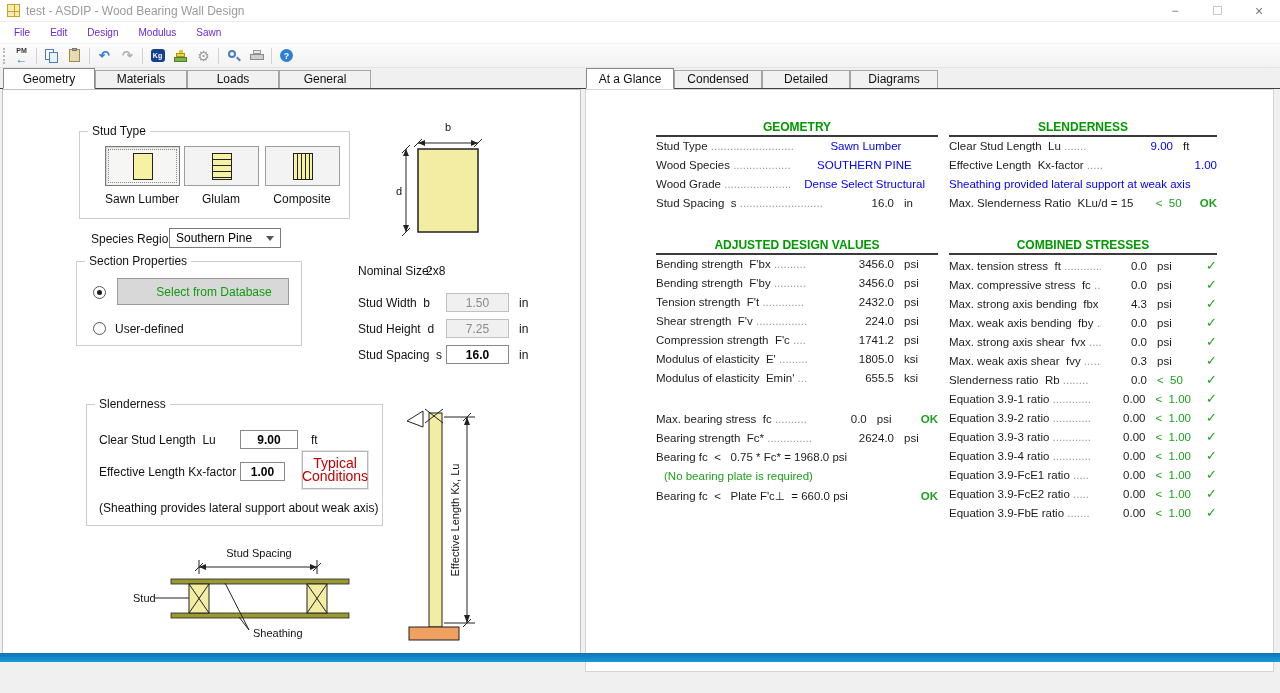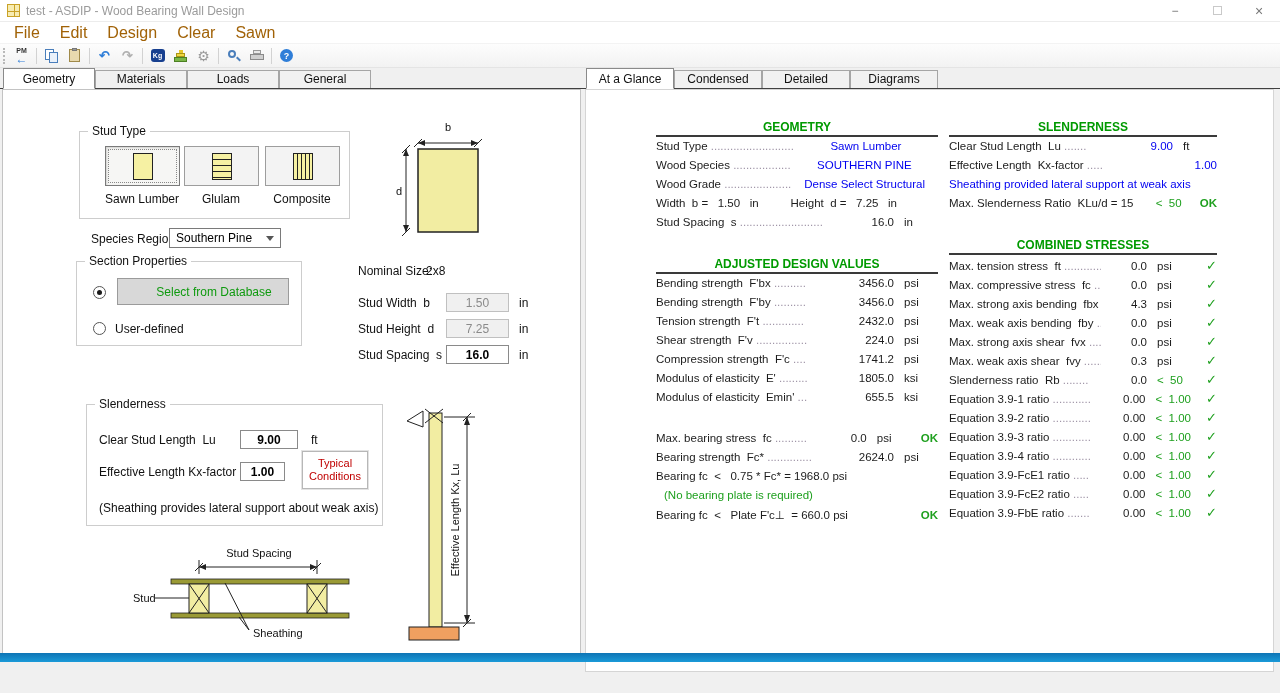--- a/index.html
+++ b/index.html
@@ -12,21 +12,21 @@
               background-image:linear-gradient(#c9a227,#c9a227),linear-gradient(#c9a227,#c9a227);
               background-size:100% 1px,1px 100%; background-position:0 6px,6px 0; background-repeat:no-repeat; }
   .title-text { font-size:12px; color:#9b9b9b; }
   .win-controls { margin-left:auto; display:flex; height:100%; }
   .win-btn { width:42px; height:100%; display:flex; align-items:center; justify-content:center; font-size:12px; color:#777; }
   .win-btn.maxi span { width:9px; height:9px; border:1px solid #c9c9c9; display:block; }
   .win-btn.close { font-size:14px; }
 
   
   .menubar { position:absolute; top:22px; left:0; right:0; height:22px; background:#ffffff; display:flex; align-items:center; padding-left:4px; border-bottom:1px solid #f3f3f3; }
-  .menu-item { font-size:16px; color:#a16207; padding:2px 10px; }
+  .menu-item { font-size:10px; color:#6d28d9; padding:2px 10px; }
 
   
   .toolbar { position:absolute; top:44px; left:0; right:0; height:24px; background:linear-gradient(#fdfdfd,#f2f2f2); display:flex; align-items:center; padding-left:2px; border-bottom:1px solid #e4e4e4; }
   .grip { width:4px; height:16px; border-left:2px dotted #b9b9b9; margin:0 3px 0 1px; }
   .sep { width:1px; height:16px; background:#d2d2d2; margin:0 3px; }
   .tb { width:23px; height:20px; display:flex; align-items:center; justify-content:center; position:relative; }
   .pmwrap { display:flex; flex-direction:column; align-items:center; line-height:7px; }
   .pm-txt { font-size:7px; font-weight:bold; color:#333; }
   .pm-arrow { font-size:12px; color:#2f7ed8; font-weight:bold; line-height:10px; }
   .doc2 { position:relative; width:14px; height:14px; }
@@ -76,21 +76,21 @@
   .ico-comp { width:20px; height:27px; background:#f6f1a3; border:1.5px solid #222;
     background-image:repeating-linear-gradient(to right, rgba(0,0,0,0) 0 3px, #222 3px 4px); }
   .stud-lbl { position:absolute; width:90px; text-align:center; font-size:12px; color:#111; }
   .lab { position:absolute; font-size:12px; color:#111; white-space:pre; }
   .combo { position:absolute; width:112px; height:20px; background:#fff; border:1px solid #7a7a7a; font-size:12px; display:flex; align-items:center; padding-left:6px; }
   .combo .carr { margin-left:auto; margin-right:6px; width:0; height:0; border-left:4px solid transparent; border-right:4px solid transparent; border-top:5px solid #555; }
   .radio { position:absolute; width:13px; height:13px; border:1px solid #555; border-radius:50%; background:#fff; }
   .radio.sel::after { content:''; display:block; width:5px; height:5px; border-radius:50%; background:#1a1a1a; margin:3px; }
   .btn { position:absolute; border:1px solid #9b9b9b; background:#dcdcdc; font-size:12px; display:flex; align-items:center; justify-content:center; }
   .btn.db { color:#0f9a0f; background:#d8d8d8;padding-left:22px; }
-  .btn.typ { background:#fff; border:1px solid #b7b7b7; outline:1px solid #e3e3e3; color:#c00000; font-size:11px; text-align:center; line-height:13px; }
+  .btn.typ { background:#fff; border:1px solid #b7b7b7; outline:1px solid #e3e3e3; color:#c00000; font-size:14px; text-align:center; line-height:13px; }
   .field { position:absolute; height:19px; border:1px solid #8a8a8a; font-size:12px; text-align:center; font-family:"Liberation Sans",sans-serif; }
   .field.dis { background:#f0f0f0; color:#8a8a8a; border:1px solid #c0c0c0; }
   .field.ed { background:#fff; color:#000; font-weight:bold; }
 
   svg text { font-family:"Liberation Sans",sans-serif; font-size:11px; fill:#111; }
 
   
   #report-columns { position:absolute; top:30px; left:70px; display:flex; }
   .rcol0 { width:282px; }
   .rcol1 { width:268px; margin-left:11px; }
@@ -126,21 +126,21 @@
           <span></span>
         </span>
       <span class="win-btn close">×</span>
     </span>
   </div>
 
   <div class="menubar">
     <span class="menu-item">File</span>
     <span class="menu-item">Edit</span>
     <span class="menu-item">Design</span>
-    <span class="menu-item">Clear</span>
+    <span class="menu-item">Modulus</span>
     <span class="menu-item">Sawn</span>
   </div>
 
   <div class="toolbar">
     <span class="grip"></span>
     <span class="tb">
       <span class="pmwrap">
           <span class="pm-txt">PM</span>
           <span class="pm-arrow">←</span>
         </span>
@@ -331,21 +331,20 @@
         <div class="tab rtab">Diagrams</div>
       </div>
       <div class="right-content">
         <div id="report-columns">
             <div class="rcol rcol0">
               <div class="rsec">
                 <div class="rsec-head">GEOMETRY</div>
                 <div class="rrow"><span class="rlab nat"><span>Stud Type</span><span class="rdots"> ..........................</span></span><span class="rvc blue">Sawn Lumber</span></div>
                 <div class="rrow"><span class="rlab nat"><span>Wood Species</span><span class="rdots"> ..................</span></span><span class="rvc blue">SOUTHERN PINE</span></div>
                 <div class="rrow"><span class="rlab nat"><span>Wood Grade</span><span class="rdots"> .....................</span></span><span class="rvc blue">Dense Select Structural</span></div>
-                <div class="rrow"><span class="rfull ">Width  b =   1.50   in          Height  d =   7.25   in</span></div>
                 <div class="rrow"><span class="rlab"><span>Stud Spacing  s</span><span class="rdots"> ..........................</span></span><span class="rval">16.0</span><span class="rmid">in</span></div>
               </div>
               <div class="rsec">
                 <div class="rsec-head">ADJUSTED DESIGN VALUES</div>
                 <div class="rrow"><span class="rlab"><span>Bending strength  F'bx</span><span class="rdots"> ..........</span></span><span class="rval">3456.0</span><span class="rmid">psi</span></div>
                 <div class="rrow"><span class="rlab"><span>Bending strength  F'by</span><span class="rdots"> ..........</span></span><span class="rval">3456.0</span><span class="rmid">psi</span></div>
                 <div class="rrow"><span class="rlab"><span>Tension strength  F't</span><span class="rdots"> .............</span></span><span class="rval">2432.0</span><span class="rmid">psi</span></div>
                 <div class="rrow"><span class="rlab"><span>Shear strength  F'v</span><span class="rdots"> ................</span></span><span class="rval">224.0</span><span class="rmid">psi</span></div>
                 <div class="rrow"><span class="rlab"><span>Compression strength  F'c</span><span class="rdots"> ....</span></span><span class="rval">1741.2</span><span class="rmid">psi</span></div>
                 <div class="rrow"><span class="rlab"><span>Modulus of elasticity  E'</span><span class="rdots"> .........</span></span><span class="rval">1805.0</span><span class="rmid">ksi</span></div>

